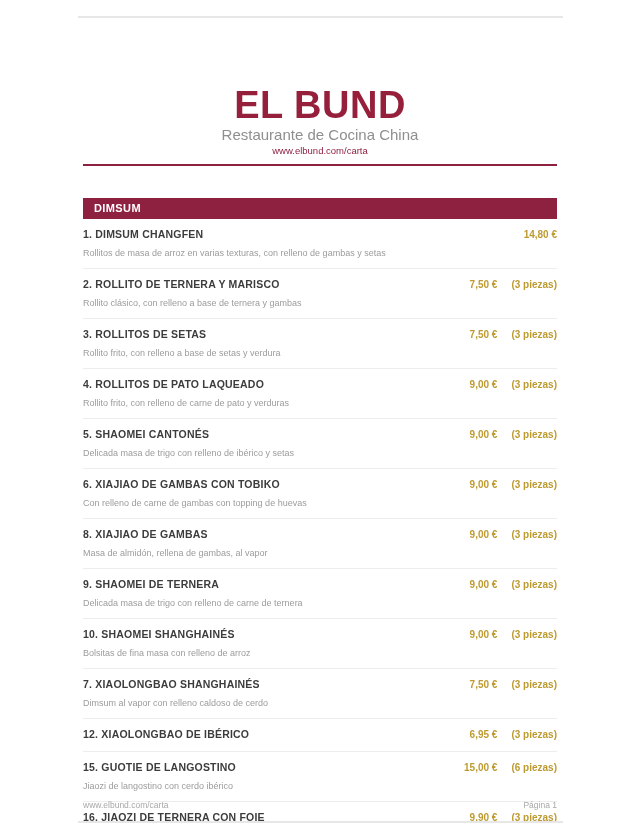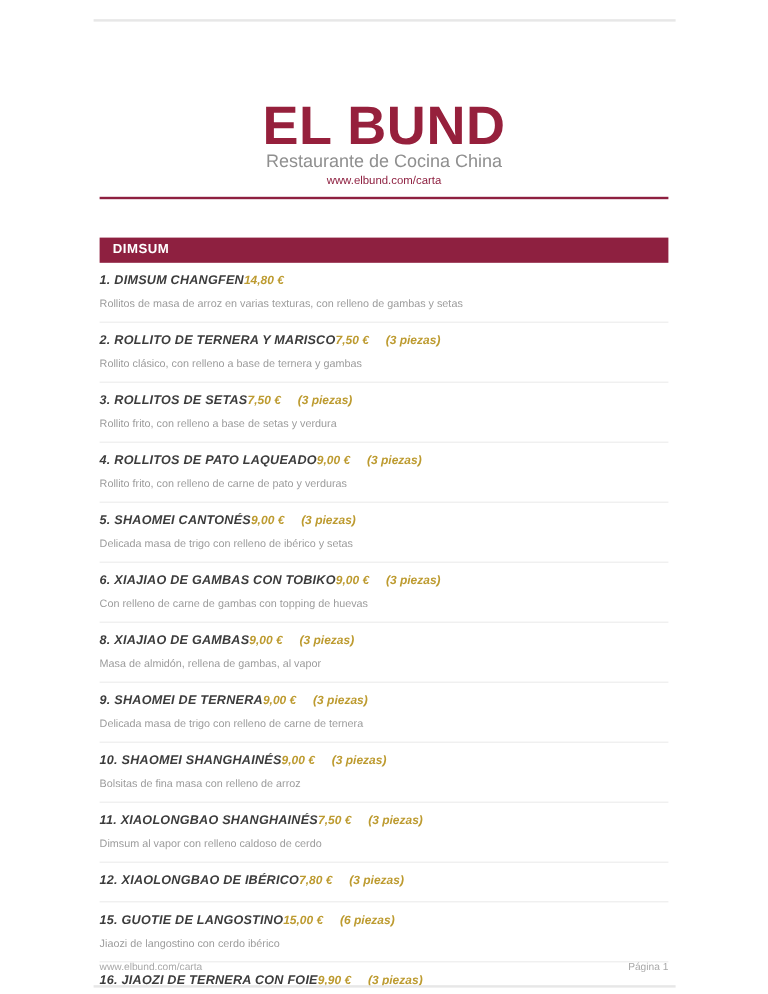--- a/index.html
+++ b/index.html
@@ -23,21 +23,21 @@
   }
   .hairline.top { top: 16px; }
   .hairline.bottom { top: 821px; }
 
   .content {
     width: 474px;
     margin: 0 auto;
   }
   .doc-title {
     margin: 90px 0 0;
-    font-size: 45px;
+    font-size: 38px;
     line-height: 30px;
     font-weight: bold;
     text-align: center;
     letter-spacing: 0.5px;
     color: var(--title-maroon, #96203C);
   }
   .doc-subtitle {
     margin-top: 8px;
     font-size: 15px;
     line-height: 14px;
@@ -68,22 +68,22 @@
     padding-left: 11px;
     box-sizing: border-box;
   }
   .menu-list { }
   .menu-item {
     padding: 9px 0 10px;
     border-bottom: 1px solid var(--divider, #ededed);
   }
   .item-top {
     display: flex;
+    justify-content: space-between;
     align-items: baseline;
-    font-style: italic;
   }
   .item-name {
     font-size: 10.5px;
     line-height: 12px;
     font-weight: bold;
     letter-spacing: 0.2px;
     color: var(--name-text, #3c3c3c);
   }
   .item-price {
     font-size: 10px;
@@ -196,30 +196,30 @@
   <div class="menu-item">
     <div class="item-top">
       <span class="item-name">10. SHAOMEI SHANGHAINÉS</span>
       <span class="item-price"><span class="price-amount">9,00 €</span><span class="price-pieces">(3 piezas)</span></span>
     </div>
     <div class="item-desc">Bolsitas de fina masa con relleno de arroz</div>
   </div>
 
   <div class="menu-item">
     <div class="item-top">
-      <span class="item-name">11. XIAOLONGBAO SHANGHAINÉS</span>
+      <span class="item-name">7. XIAOLONGBAO SHANGHAINÉS</span>
       <span class="item-price"><span class="price-amount">7,50 €</span><span class="price-pieces">(3 piezas)</span></span>
     </div>
     <div class="item-desc">Dimsum al vapor con relleno caldoso de cerdo</div>
   </div>
 
   <div class="menu-item">
     <div class="item-top">
       <span class="item-name">12. XIAOLONGBAO DE IBÉRICO</span>
-      <span class="item-price"><span class="price-amount">7,80 €</span><span class="price-pieces">(3 piezas)</span></span>
+      <span class="item-price"><span class="price-amount">6,95 €</span><span class="price-pieces">(3 piezas)</span></span>
     </div>
   </div>
 
   <div class="menu-item">
     <div class="item-top">
       <span class="item-name">15. GUOTIE DE LANGOSTINO</span>
       <span class="item-price"><span class="price-amount">15,00 €</span><span class="price-pieces">(6 piezas)</span></span>
     </div>
     <div class="item-desc">Jiaozi de langostino con cerdo ibérico</div>
   </div>

